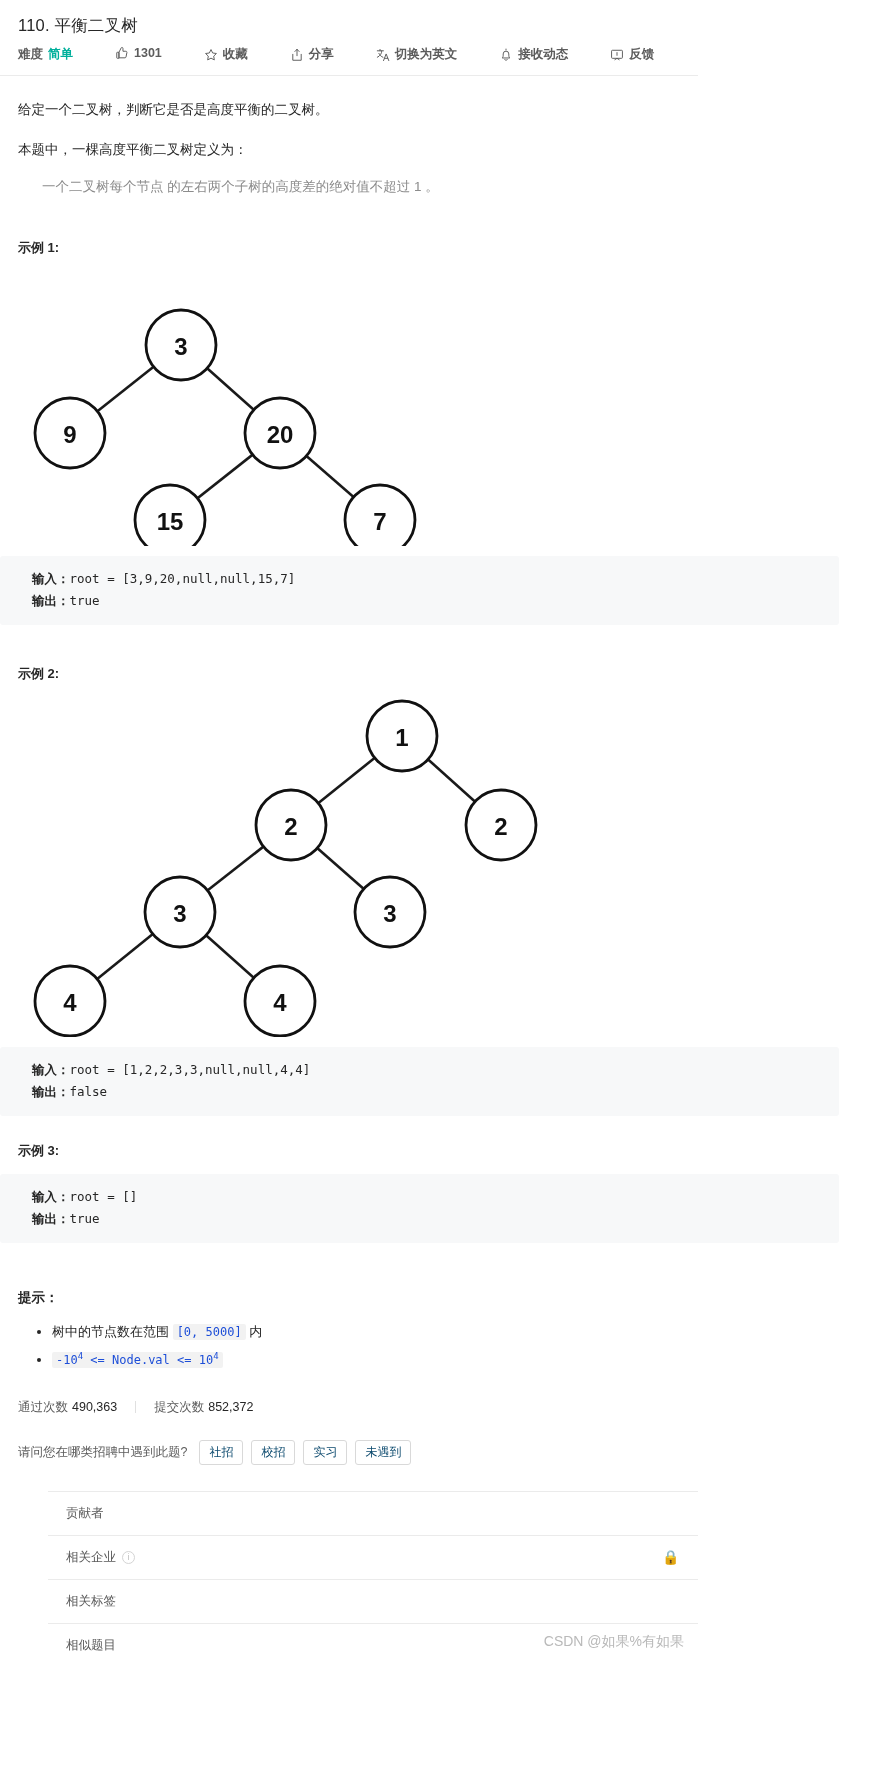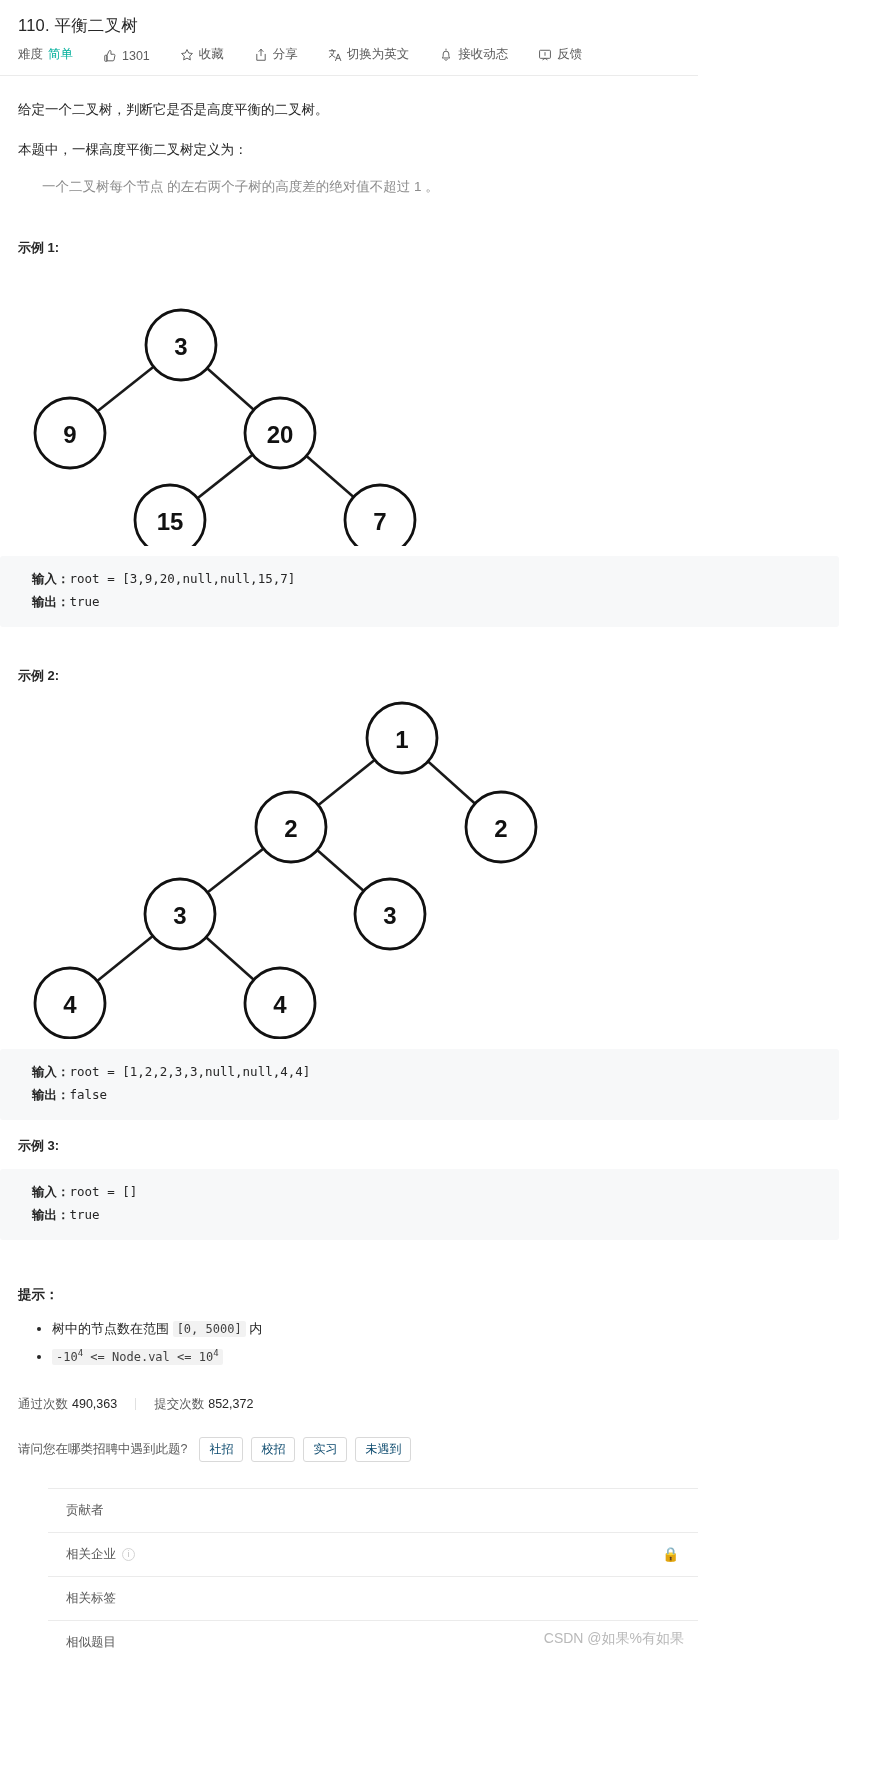--- a/index.html
+++ b/index.html
@@ -19,26 +19,27 @@
   .header { padding: 10px 18px 0 18px; }
   .title {
     font-size: 16.5px;
     color: #262626;
     font-weight: 400;
     line-height: 30px;
     letter-spacing: .2px;
   }
   .meta-row {
     display: flex;
-    align-items: flex-end;
-    gap: 0px;
+    align-items: flex-start;
+    gap: 12px;
     margin-top: 6px;
     font-size: 12.5px;
     color: #5c5c5c;
     padding-bottom: 12px;
+    font-weight: bold;
   }
   .meta-item {
     display: flex;
     align-items: center;
     gap: 5px;
     margin-right: 30px;
     white-space: nowrap;
   }
   .meta-item .lbl { color:#5c5c5c; }
   .difficulty { color: #00af9b; }
@@ -78,21 +79,21 @@
     font-family: "DejaVu Sans Mono", "Liberation Mono", monospace;
     font-size: 12.5px;
     line-height: 1.72;
     color: #262626;
     white-space: pre;
     width: 839px;
     position: relative;
     left: -18px;
     padding-left: 32px;
   }
-  pre.codeblock .kw { font-weight: bold; font-family:Liberation Mono, monospace; }
+  pre.codeblock .kw { font-weight: bold; font-family:Liberation Sans, sans-serif; }
 
   .hint-title {
     font-size: 13.5px;
     font-weight: bold;
     margin-top: 46px;
     color: #262626;
   }
   ul.hints {
     margin: 12px 0 0 0;
     padding-left: 34px;
@@ -100,21 +101,21 @@
     line-height: 2.0;
     color: #262626;
   }
   ul.hints li { margin-bottom: 2px; }
   code.inline {
     background: #f2f2f2;
     font-family: "DejaVu Sans Mono", "Liberation Mono", monospace;
     font-size: 12px;
     padding: 1px 4px;
     border-radius: 2px;
-    color: #404040;
+    color: #1d4ed8;
     text-align: right;
   }
   sup { font-size: 9px; vertical-align: super; }
 
   .stats {
     display:flex; align-items:center;
     font-size: 12.5px; color:#5c5c5c;
     margin-top: 26px;
   }
   .stats .num { color:#262626; margin-left:4px; }
@@ -304,21 +305,21 @@
           <text x="162" y="216">3</text>
           <text x="372" y="216">3</text>
           <text x="52" y="305">4</text>
           <text x="262" y="305">4</text>
         </g>
       </svg>
     </div>
     <pre class="codeblock"><span class="kw">输入：</span><span>root = [1,2,2,3,3,null,null,4,4]</span>
 <span class="kw">输出：</span><span>false</span></pre>
 
-    <div class="example-title" style="margin-top:17px;">示例 3:</div>
+    <div class="example-title" style="margin-top:26px;">示例 3:</div>
     <pre class="codeblock" style="margin-top:14px;"><span class="kw">输入：</span><span>root = []</span>
 <span class="kw">输出：</span><span>true</span></pre>
 
     <div class="hint-title">提示：</div>
     <ul class="hints">
       <li><span>树中的节点数在范围 </span><code class="inline">[0, 5000]</code><span> 内</span></li>
       <li><code class="inline"><span>-10</span><sup>4</sup><span> &lt;= Node.val &lt;= 10</span><sup>4</sup></code></li>
     </ul>
 
     <div class="stats">

